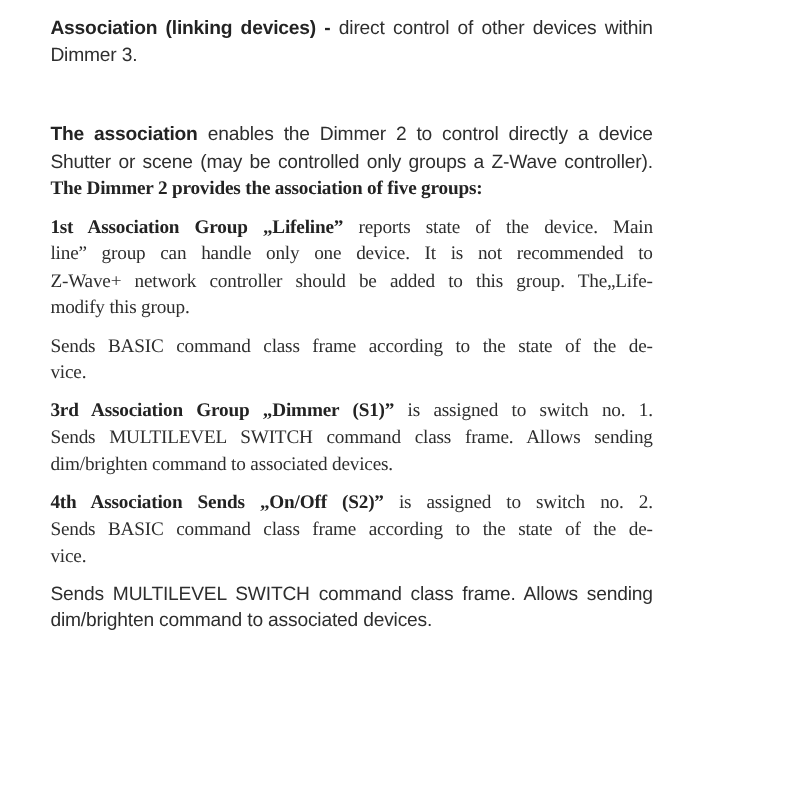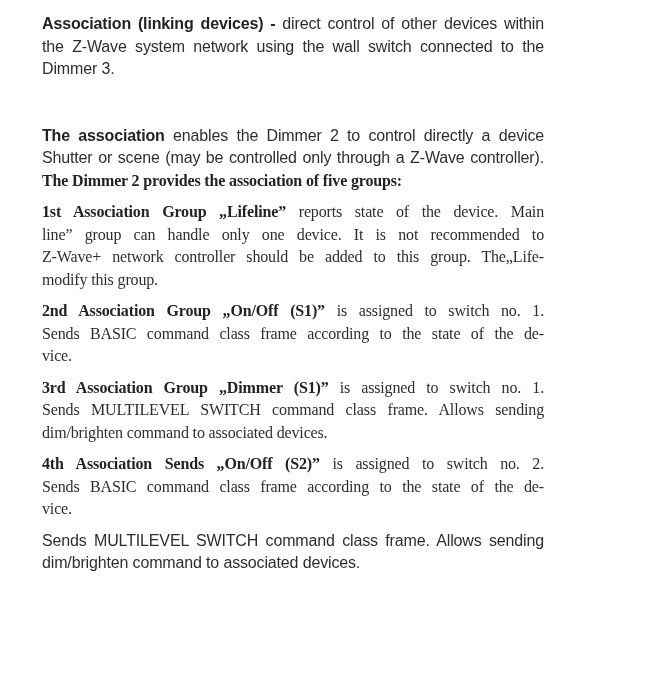--- a/index.html
+++ b/index.html
@@ -35,38 +35,36 @@
   }
   .seg-bold { font-weight: bold; color: #232323; }
 </style>
 </head>
 <body>
 
 <div class="page">
   <div>
       <div class="para gap-large">
         <div class="line"><span class="seg-bold">Association (linking devices) - </span><span class="seg-regular">direct control of other devices within</span></div>
-        <div class="line"><span class="seg-regular">the Z-Wave system network using the wall switch connected to the</span></div>
         <div class="line last"><span class="seg-regular">Dimmer 3.</span></div>
       </div>
       <div class="para gap-medium">
         <div class="line"><span class="seg-bold">The association </span><span class="seg-regular">enables the Dimmer 2 to control directly a device</span></div>
-        <div class="line"><span class="seg-regular">Shutter or scene (may be controlled only through a Z-Wave controller).</span></div>
+        <div class="line"><span class="seg-regular">Shutter or scene (may be controlled only groups a Z-Wave controller).</span></div>
       </div>
       <div class="para gap-normal">
         <div class="line last"><span class="seg-bold">The Dimmer 2 provides the association of five groups:</span></div>
       </div>
       <div class="para gap-normal">
         <div class="line"><span class="seg-bold">1st Association Group „Lifeline” </span><span class="seg-regular">reports state of the device. Main</span></div>
         <div class="line"><span class="seg-regular">line” group can handle only one device. It is not recommended to</span></div>
         <div class="line"><span class="seg-regular">Z-Wave+ network controller should be added to this group. The„Life-</span></div>
         <div class="line last"><span class="seg-regular">modify this group.</span></div>
       </div>
       <div class="para gap-normal">
-        <div class="line"><span class="seg-bold">2nd Association Group „On/Off (S1)” </span><span class="seg-regular">is assigned to switch no. 1.</span></div>
         <div class="line"><span class="seg-regular">Sends BASIC command class frame according to the state of the de-</span></div>
         <div class="line last"><span class="seg-regular">vice.</span></div>
       </div>
       <div class="para gap-normal">
         <div class="line"><span class="seg-bold">3rd Association Group „Dimmer (S1)” </span><span class="seg-regular">is assigned to switch no. 1.</span></div>
         <div class="line"><span class="seg-regular">Sends MULTILEVEL SWITCH command class frame. Allows sending</span></div>
         <div class="line last"><span class="seg-regular">dim/brighten command to associated devices.</span></div>
       </div>
       <div class="para gap-normal">
         <div class="line"><span class="seg-bold">4th Association Sends „On/Off (S2)” </span><span class="seg-regular">is assigned to switch no. 2.</span></div>

